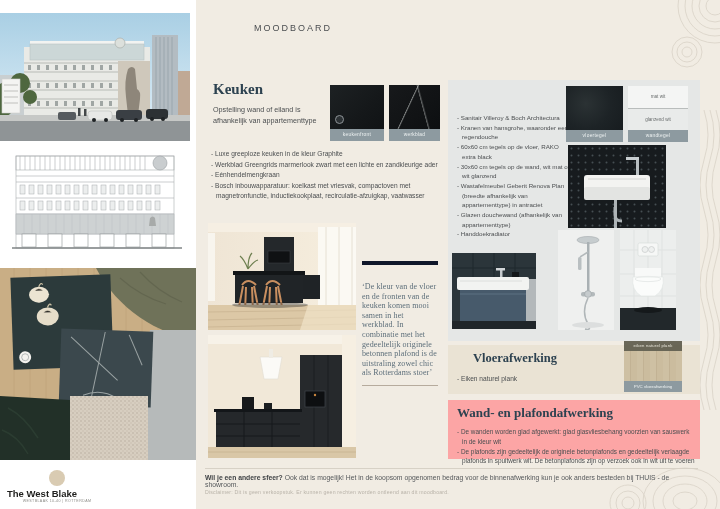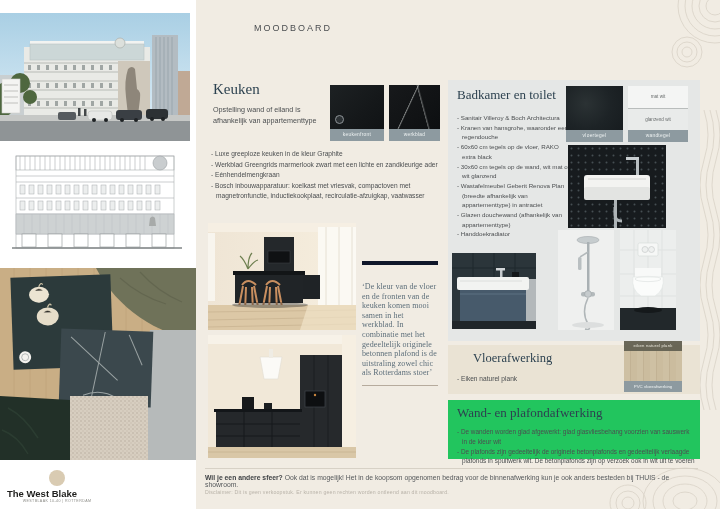--- a/index.html
+++ b/index.html
@@ -9,21 +9,21 @@
   
   .left-col{left:0;top:0;width:196px;height:509px;background:#ffffff;}
   .photo{display:block;}
   
   .eyebrow{left:206px;top:23px;font-size:9px;letter-spacing:2px;color:#4b4e51;padding-left:48px;}
   .title-row{left:206px;top:36px;width:494px;display:flex;align-items:baseline;gap:9px;}
   .main-title{font-size:17.5px;font-weight:bold;color:#4e5a63;letter-spacing:.2px;white-space:nowrap;}
   .sub-title{font-size:10.5px;color:#b5a496;white-space:nowrap;}
   .date{margin-left:auto;font-size:6px;color:#8f8e89;white-space:nowrap;}
   
-  .stitle{font-family:"Liberation Serif","DejaVu Serif",serif;font-weight:normal;color:#2d4250;}
+  .stitle{font-family:"Liberation Serif","DejaVu Serif",serif;font-weight:bold;color:#2d4250;}
   
   .keuken-title{left:213px;top:81px;font-size:15px;}
   .keuken-intro{left:213px;top:104px;width:112px;font-size:7.2px;line-height:11px;color:#4b4e50;}
   .swatch{position:absolute;}
   .swatch .img{width:100%;}
   .band{height:12px;background:#8d9aa0;color:#eef2f2;font-size:4.8px;line-height:12px;text-align:center;
         letter-spacing:.3px;overflow:hidden;}
   .kswatch1{left:330px;top:85px;width:54px;}
   .kswatch2{left:389px;top:85px;width:51px;}
   .kfront{height:44px;background:linear-gradient(135deg,#1d2123 0%,#15181a 60%,#101315 100%);position:relative;}
@@ -59,21 +59,21 @@
   .toilet-photo{left:172px;top:150px;}
   .panel-vloer{left:448px;top:345px;width:252px;height:49px;background:#eae3d4;}
   .vloer-title{left:9px;top:6px;font-size:12.5px;margin-left:16px;}
   .vloer-bullets{left:9px;top:29px;width:160px;font-size:6.6px;line-height:10px;}
   .wood-swatch{left:624px;top:341px;width:58px;}
   .wood-img{height:30px;background:
       repeating-linear-gradient(90deg,#cec0a3 0 6px,#c2b294 6px 7px,#cbbc9e 7px 13px);}
   .wood-top{height:10px;background:rgba(82,80,64,.85);color:#e8e6da;font-size:4.2px;line-height:10px;
             text-align:center;letter-spacing:.2px;overflow:hidden;}
   .wood-band{height:11px;background:#8d9aa0;color:#eef2f2;font-size:4.4px;line-height:11px;text-align:center;}
-  .panel-wand{left:448px;top:400px;width:252px;height:59px;background:#22c55e;}
+  .panel-wand{left:448px;top:400px;width:252px;height:59px;background:#fca5a5;}
   .wand-title{left:9px;top:5px;font-size:13px;}
   .wand-bullets{left:9px;top:27px;width:238px;font-size:6.4px;line-height:9.8px;}
   
   .foot-rule{left:205px;top:468px;width:493px;height:1px;background:#d7d1c6;}
   .cta{left:205px;top:474px;width:497px;font-size:6.8px;color:#55585b;}
   .cta b{color:#3f4245;}
   .disclaimer{left:205px;top:489px;font-size:5.2px;color:#b9b3a9;letter-spacing:.2px;}
   
   .logo-circle{left:49px;top:470px;width:16px;height:16px;border-radius:50%;background:#d9cbb2;}
   .logo-name{left:7px;top:488px;width:100px;text-align:left;font-size:9.5px;font-weight:bold;color:#1f1f1d;}
@@ -388,21 +388,20 @@
       </g>
     <rect x="0" y="112" width="148" height="11" fill="#d9c7a7"></rect>
     <g stroke="#cab795" stroke-width="1">
         <path d="M0,117h148"></path>
       </g>
   </svg>
 
   <div class="abs quote">‘De kleur van de vloer en de fronten van de keuken komen mooi samen in het werkblad. In combinatie met het gedeeltelijk originele betonnen plafond is de uitstraling zowel chic als Rotterdams stoer’</div>
 
   <div class="panel panel-bad">
-    <div class="abs stitle bad-title">Badkamer en toilet</div>
     <div class="abs bullets bad-bullets">
       <div class="blt">Sanitair Villeroy &amp; Boch Architectura</div>
       <div class="blt">Kranen van hansgrohe, waaronder een regendouche</div>
       <div class="blt">60x60 cm tegels op de vloer, RAKO extra black</div>
       <div class="blt">30x60 cm tegels op de wand, wit mat of wit glanzend</div>
       <div class="blt">Wastafelmeubel Geberit Renova Plan (breedte afhankelijk van appartementtype) in antraciet</div>
       <div class="blt">Glazen douchewand (afhankelijk van appartementtype)</div>
       <div class="blt">Handdoekradiator</div>
     </div>
 

